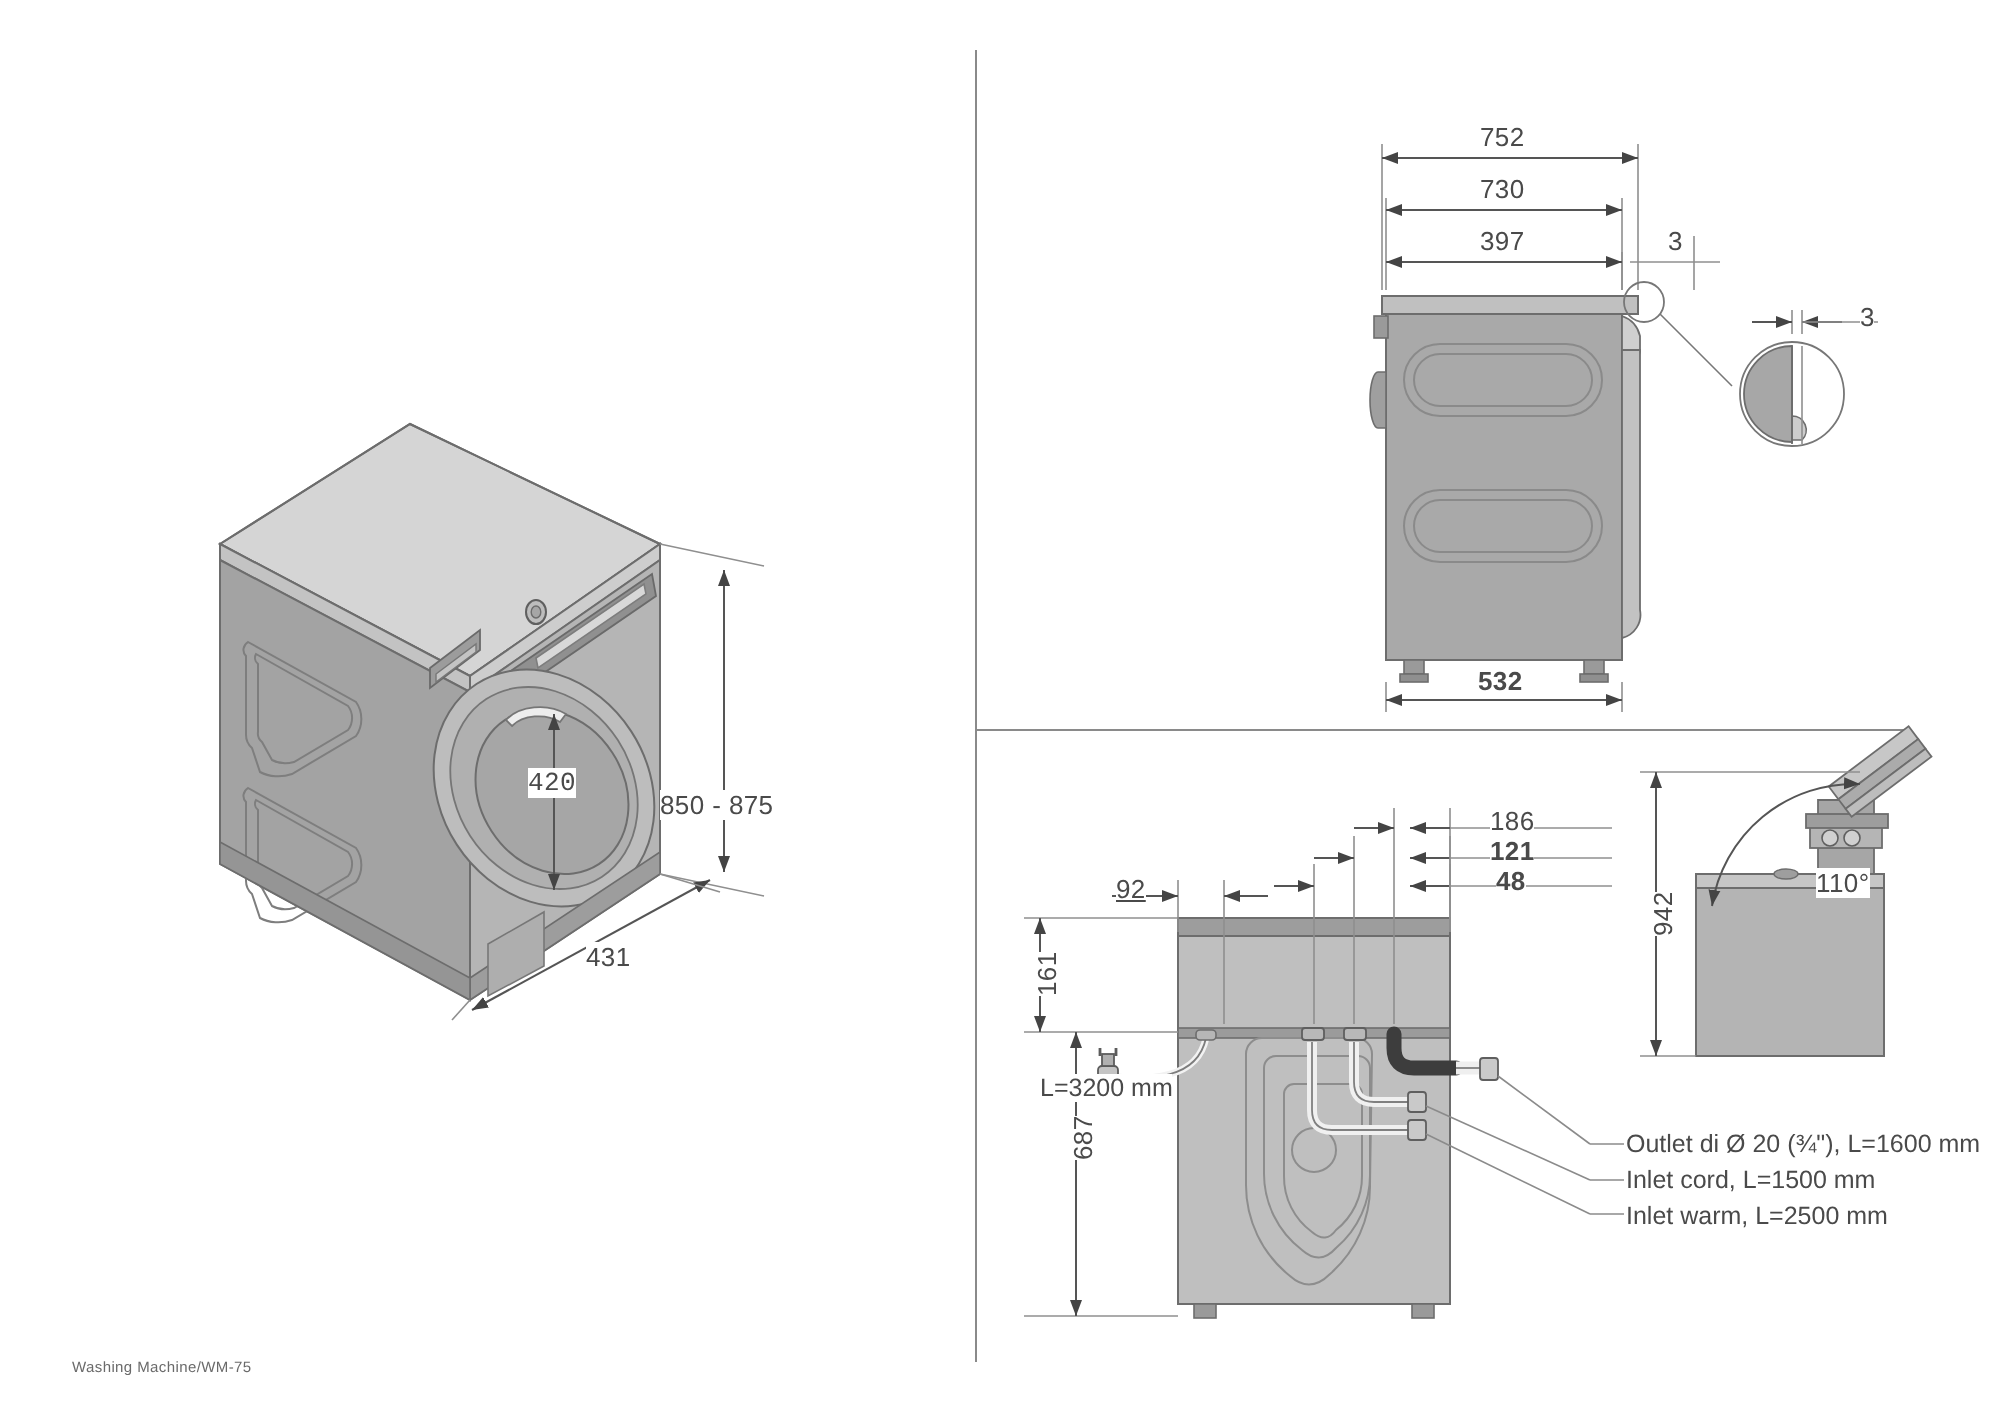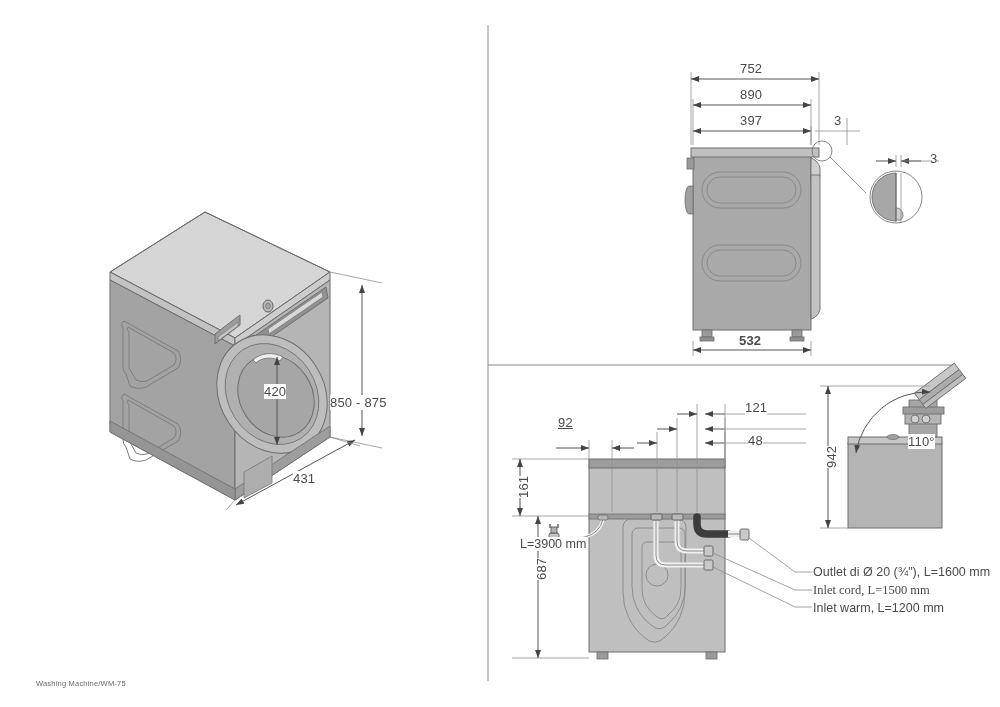--- a/index.html
+++ b/index.html
@@ -262,39 +262,39 @@
     <g stroke="#8f8f8f" stroke-width="0.8" fill="none">
       <line x1="848" y1="528" x2="820" y2="528"></line>
       <line x1="930" y1="386" x2="820" y2="386"></line>
       <line x1="828" y1="386" x2="828" y2="528" stroke="#555" stroke-width="1" marker-start="url(#arS)" marker-end="url(#ar)"></line>
     </g>
   </g>
 </svg>
 
 <div class="lbl dim" style="left:330px;top:395px;">850 - 875</div>
 <div class="lbl dim" style="left:293px;top:471px;">431</div>
-<div class="lbl dim" style="left:264px;top:384px;">420</div>
+<div class="lbl dim" style="left:264px;top:384px;font-family:Liberation Mono, monospace;">420</div>
 
 <div class="lbl dim" style="left:740px;top:61px;">752</div>
-<div class="lbl dim" style="left:740px;top:87px;">890</div>
+<div class="lbl dim" style="left:740px;top:87px;">730</div>
 <div class="lbl dim" style="left:740px;top:113px;">397</div>
 <div class="lbl dim" style="left:834px;top:113px;">3</div>
 <div class="lbl dim" style="left:930px;top:151px;">3</div>
 <div class="lbl dim" style="left:739px;top:333px;font-weight:bold;">532</div>
 
 <div class="lbl dim" style="left:745px;top:403px;text-align:right;">186</div>
-<div class="lbl dim" style="left:745px;top:400px;">121</div>
-<div class="lbl dim" style="left:748px;top:433px;">48</div>
-<div class="lbl dim" style="left:558px;top:415px;text-decoration:underline;">92</div>
+<div class="lbl dim" style="left:745px;top:418px;font-weight:bold;">121</div>
+<div class="lbl dim" style="left:748px;top:433px;font-weight:bold;">48</div>
+<div class="lbl dim" style="left:558px;top:437px;text-decoration:underline;">92</div>
 
 <div class="lbl dimv" style="left:516px;top:498px;">161</div>
 <div class="lbl dimv" style="left:534px;top:580px;">687</div>
 
-<div class="lbl note" style="left:520px;top:537px;">L=3900 mm</div>
+<div class="lbl note" style="left:520px;top:537px;">L=3200 mm</div>
 
 <div class="lbl note" style="left:813px;top:565px;">Outlet di Ø 20 (¾"), L=1600 mm</div>
-<div class="lbl note" style="left:813px;top:583px;font-family:Liberation Serif, serif;">Inlet cord, L=1500 mm</div>
-<div class="lbl note" style="left:813px;top:601px;">Inlet warm, L=1200 mm</div>
+<div class="lbl note" style="left:813px;top:583px;">Inlet cord, L=1500 mm</div>
+<div class="lbl note" style="left:813px;top:601px;">Inlet warm, L=2500 mm</div>
 
 <div class="lbl dimv" style="left:824px;top:468px;">942</div>
 <div class="lbl dim" style="left:908px;top:390px;margin-top:44px;">110°</div>
 
 <div class="lbl caption" style="left:36px;top:679px;background:transparent;">Washing Machine/WM-75</div>
 
 </body></html>

